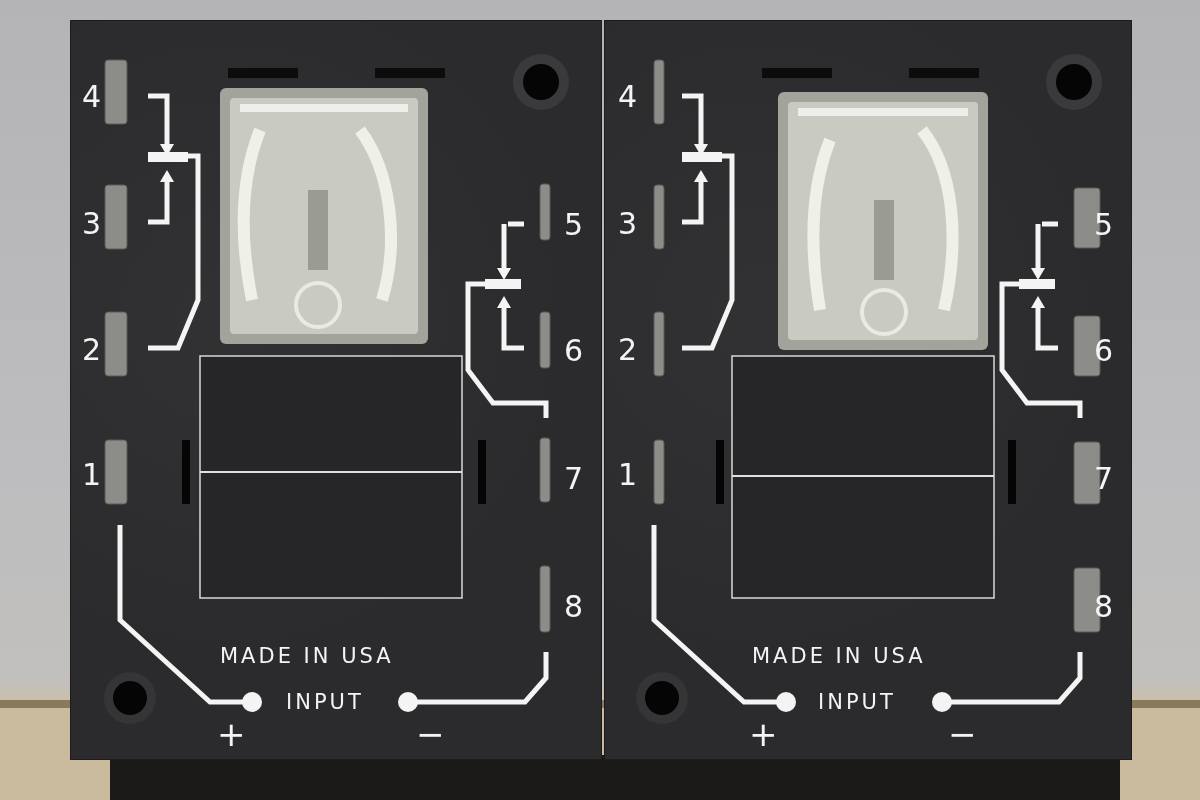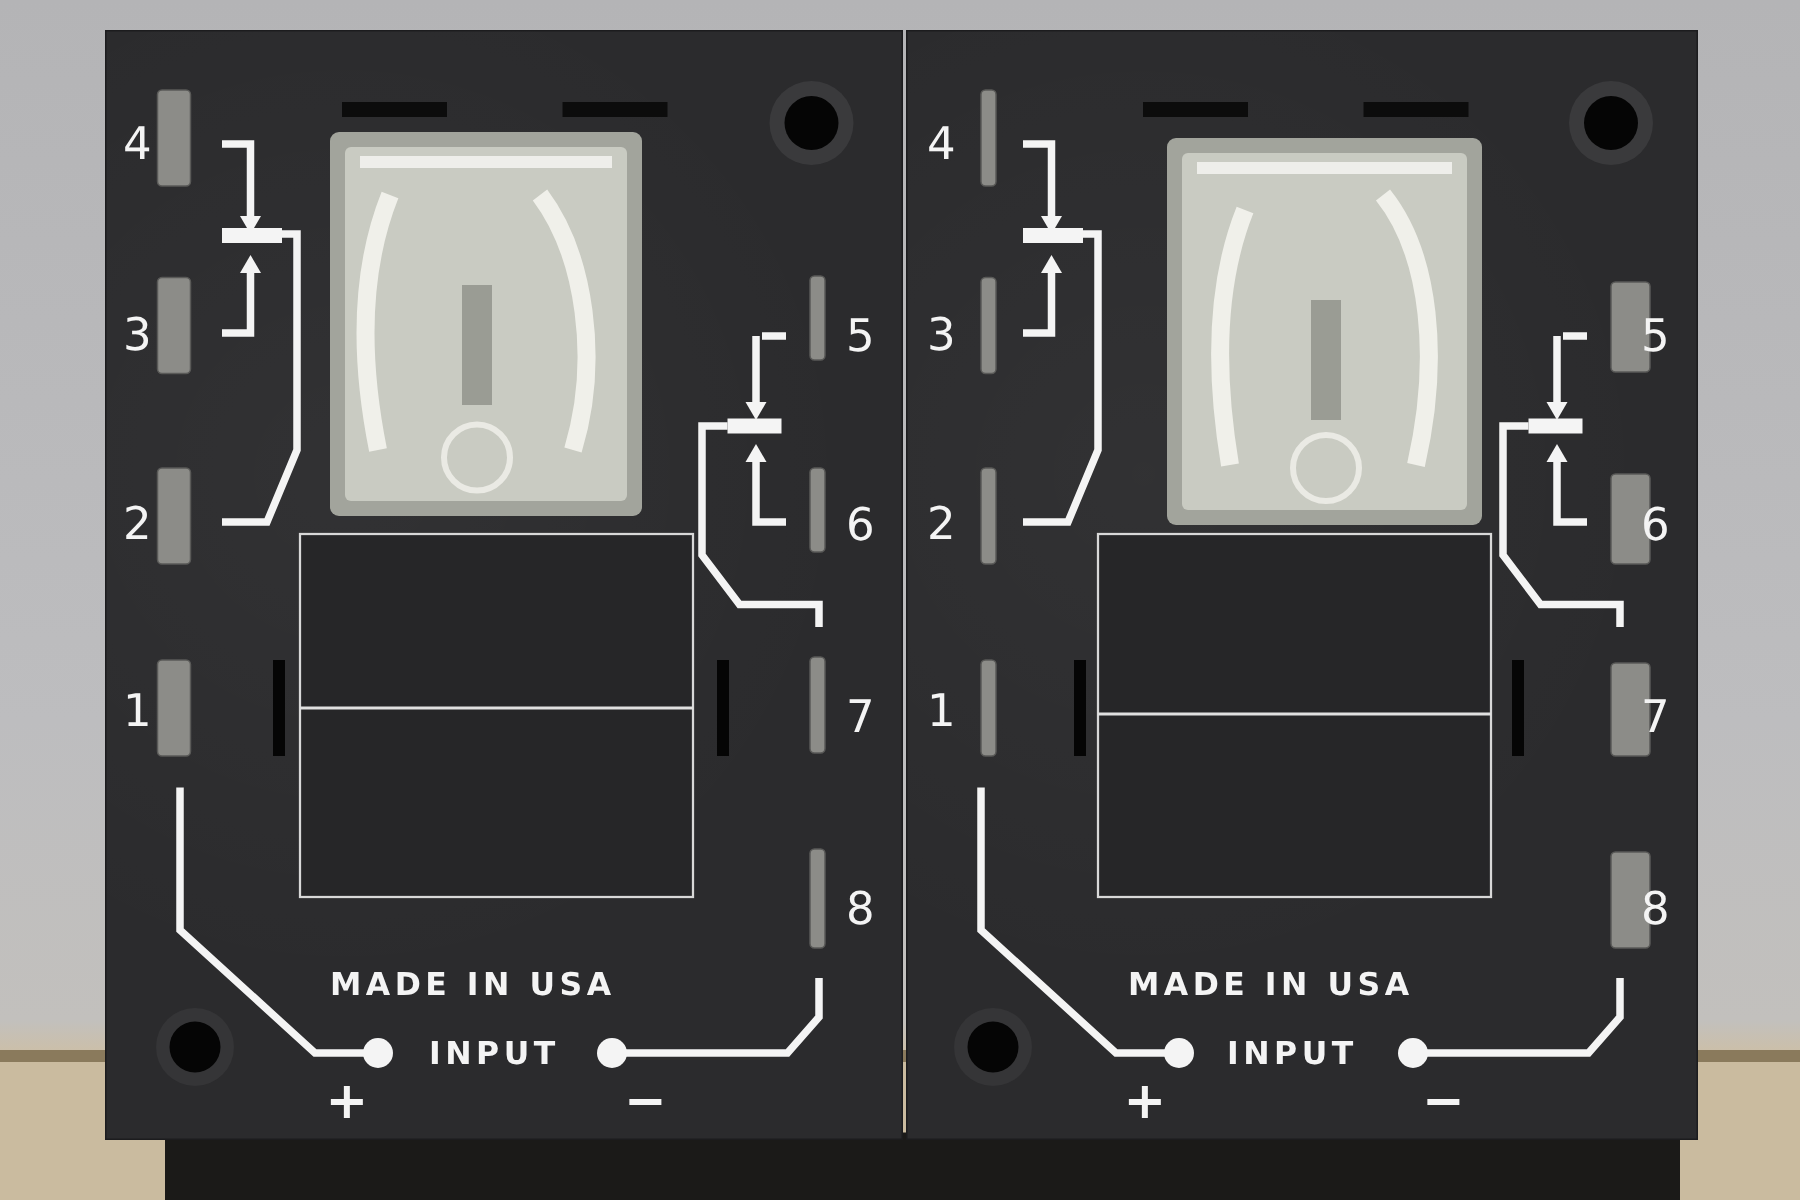--- a/index.html
+++ b/index.html
@@ -6,21 +6,21 @@
   body{width:1200px;height:800px;overflow:hidden;position:relative;
        background:linear-gradient(180deg,#b4b4b6 0%,#bdbdbf 60%,#c2c0bd 85%,#cdbfa6 88%,#cbbda4 100%);
        font-family:"DejaVu Sans",sans-serif;}
   .shelf-edge{position:absolute;left:0;right:0;top:700px;height:8px;background:#8a7a5c;}
   .shelf{position:absolute;left:0;right:0;top:708px;bottom:0;background:#cabb9f;}
   .shadow{position:absolute;left:110px;top:755px;width:1010px;height:45px;background:#1b1a18;}
   .board{position:absolute;top:20px;height:740px;background:#2b2b2d;
          background-image:radial-gradient(circle at 30% 40%,rgba(255,255,255,0.03),transparent 60%);
          box-shadow:inset 0 0 0 1px #1c1c1e;}
   .board svg{position:absolute;left:0;top:0;}
-  .label{position:absolute;color:#f4f4f4;font-weight:bold;letter-spacing:3px;}
+  .label{position:absolute;color:#f4f4f4;font-weight:normal;letter-spacing:3px;}
   .num{position:absolute;color:#f4f4f4;font-size:30px;line-height:30px;}
 </style>
 </head>
 <body>
 
 <div class="shelf-edge"></div>
 <div class="shelf"></div>
 <div class="shadow"></div>
 
 <div class="board" style="left:70px;width:532px;">

